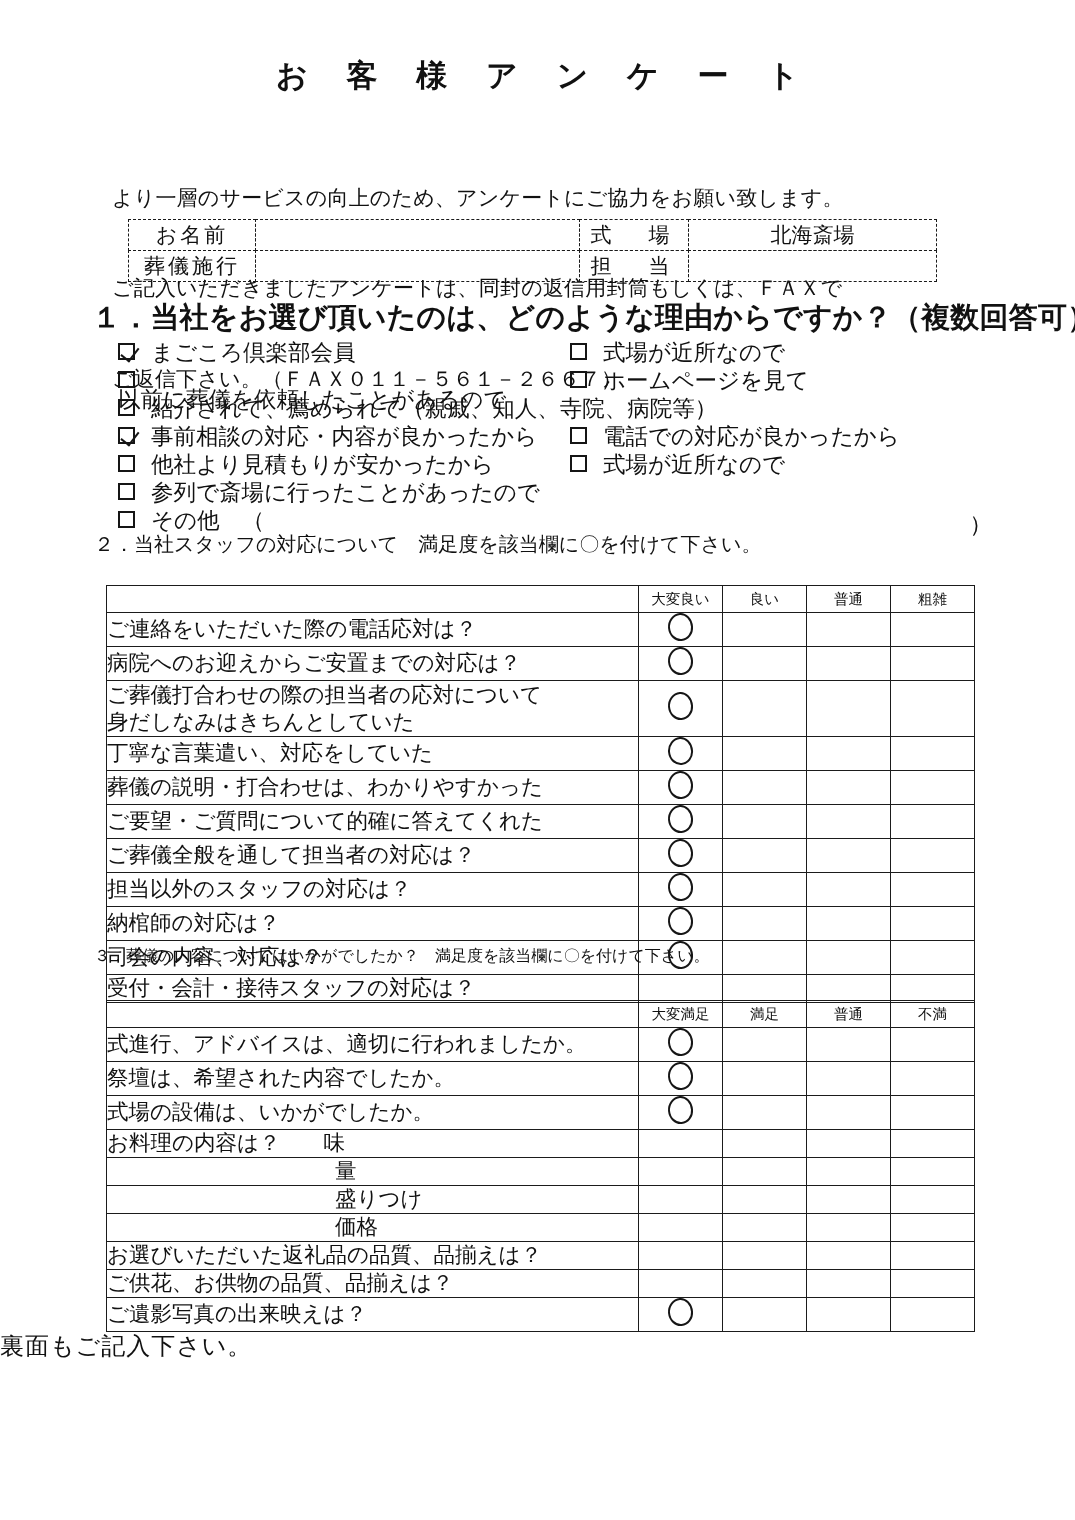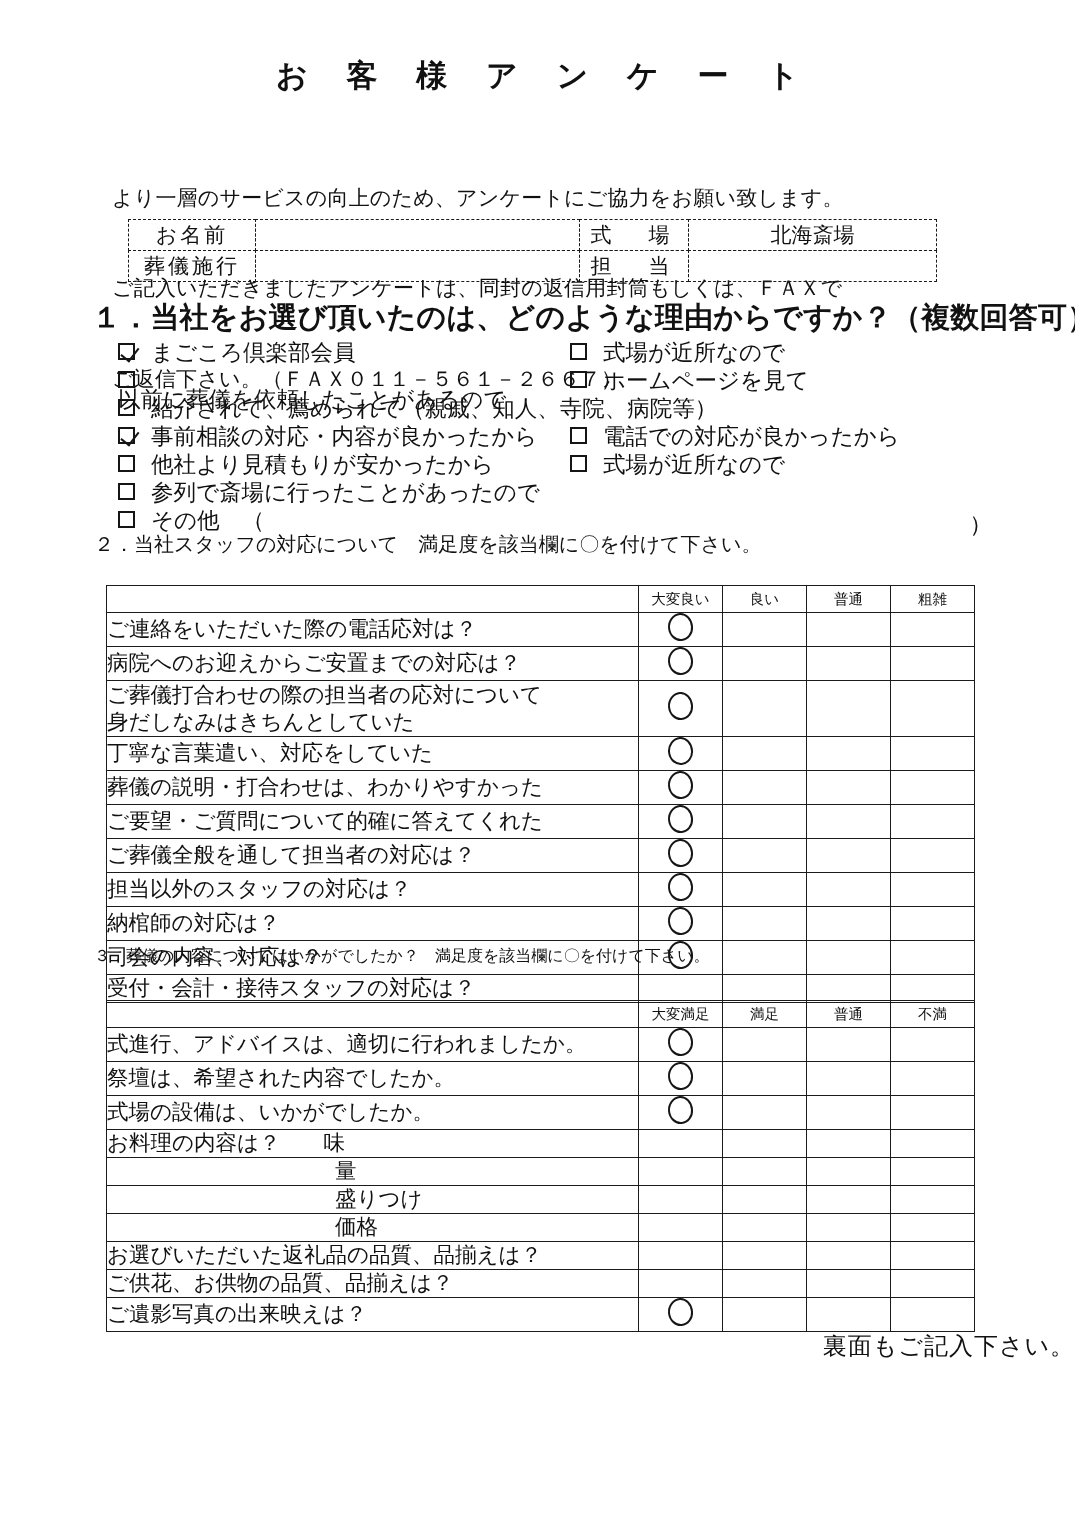--- a/index.html
+++ b/index.html
@@ -203,24 +203,23 @@
   
   .h-std { height: 28px; }
   .h-two { height: 56px; }
 
   
   .footer {
     position: absolute;
     left: 0;
     right: 0;
     top: 1330px;
-    text-align: right;
+    text-align: left;
     font-size: 24px;
     letter-spacing: 1px;
-    padding-left: 33px;
   }
 </style>
 </head>
 <body>
 
 <div class="page">
 
   <div class="title">お 客 様 ア ン ケ ー ト</div>
 
   <div class="intro">

